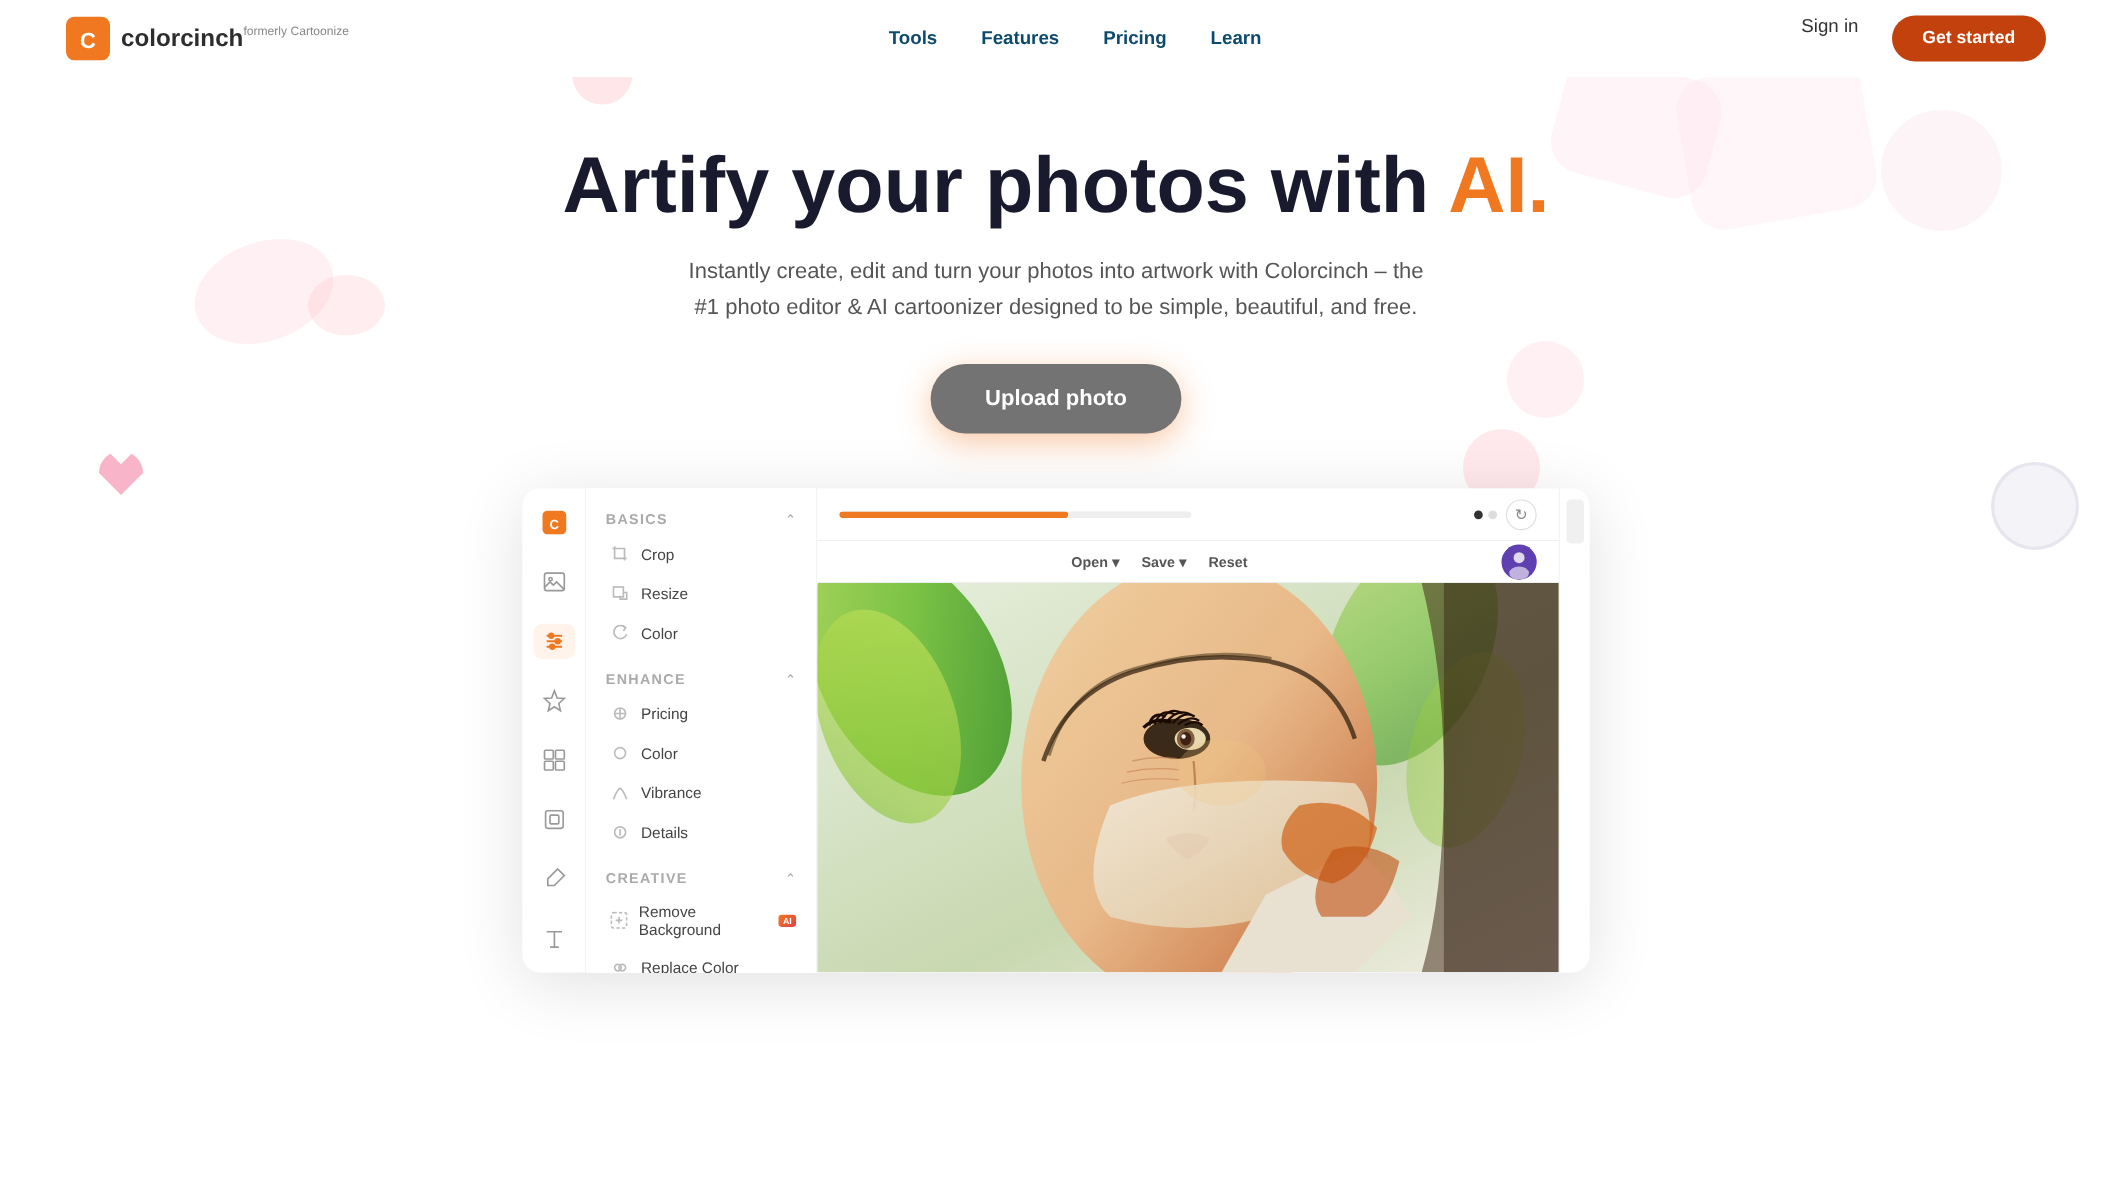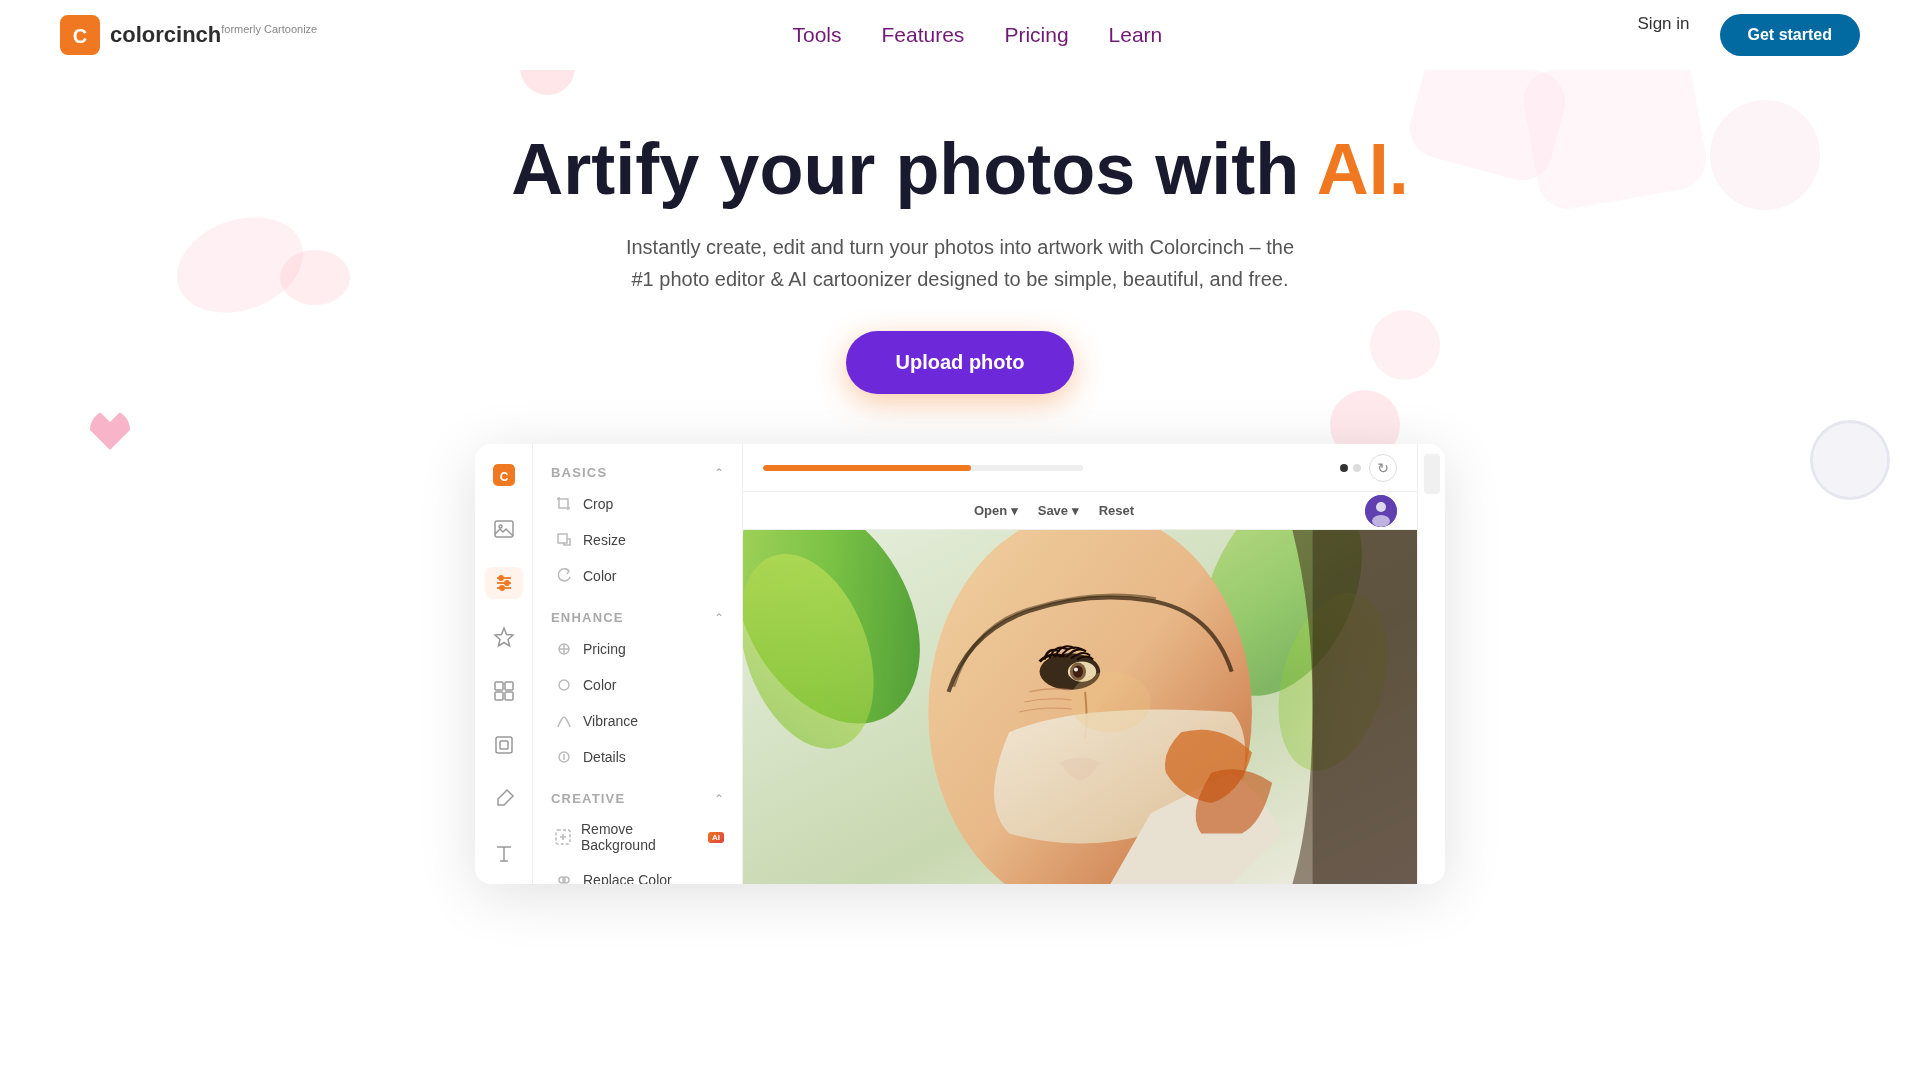--- a/index.html
+++ b/index.html
@@ -39,37 +39,37 @@
       font-size: 11px;
       color: #888;
     }
     .nav-links {
       display: flex;
       align-items: center;
       gap: 40px;
     }
     .nav-links a {
       text-decoration: none;
-      color: #701a75;
-      font-size: 21px;
-      font-weight: 400;
+      color: #0c4a6e;
+      font-size: 17px;
+      font-weight: 700;
     }
     .nav-right {
       display: flex;
       align-items: flex-start;
       gap: 30px;
     }
     .sign-in-link {
       text-decoration: none;
       color: #333;
       font-size: 17px;
       font-weight: 500;
     }
     .get-started-btn {
-      background: #0369a1;
+      background: #c2410c;
       color: #fff;
       border: none;
       border-radius: 30px;
       padding: 12px 28px;
       font-size: 16px;
       font-weight: 600;
       cursor: pointer;
     }
 
     
@@ -88,21 +88,21 @@
       color: #f07820;
     }
     .hero p {
       font-size: 20px;
       color: #555;
       margin-top: 22px;
       line-height: 1.6;
     }
     .upload-btn {
       margin-top: 36px;
-      background: #6d28d9;
+      background: #737373;
       color: #fff;
       border: none;
       border-radius: 50px;
       padding: 20px 50px;
       font-size: 20px;
       font-weight: 600;
       cursor: pointer;
       box-shadow: 0 8px 30px rgba(240,120,32,0.4);
     }
 

